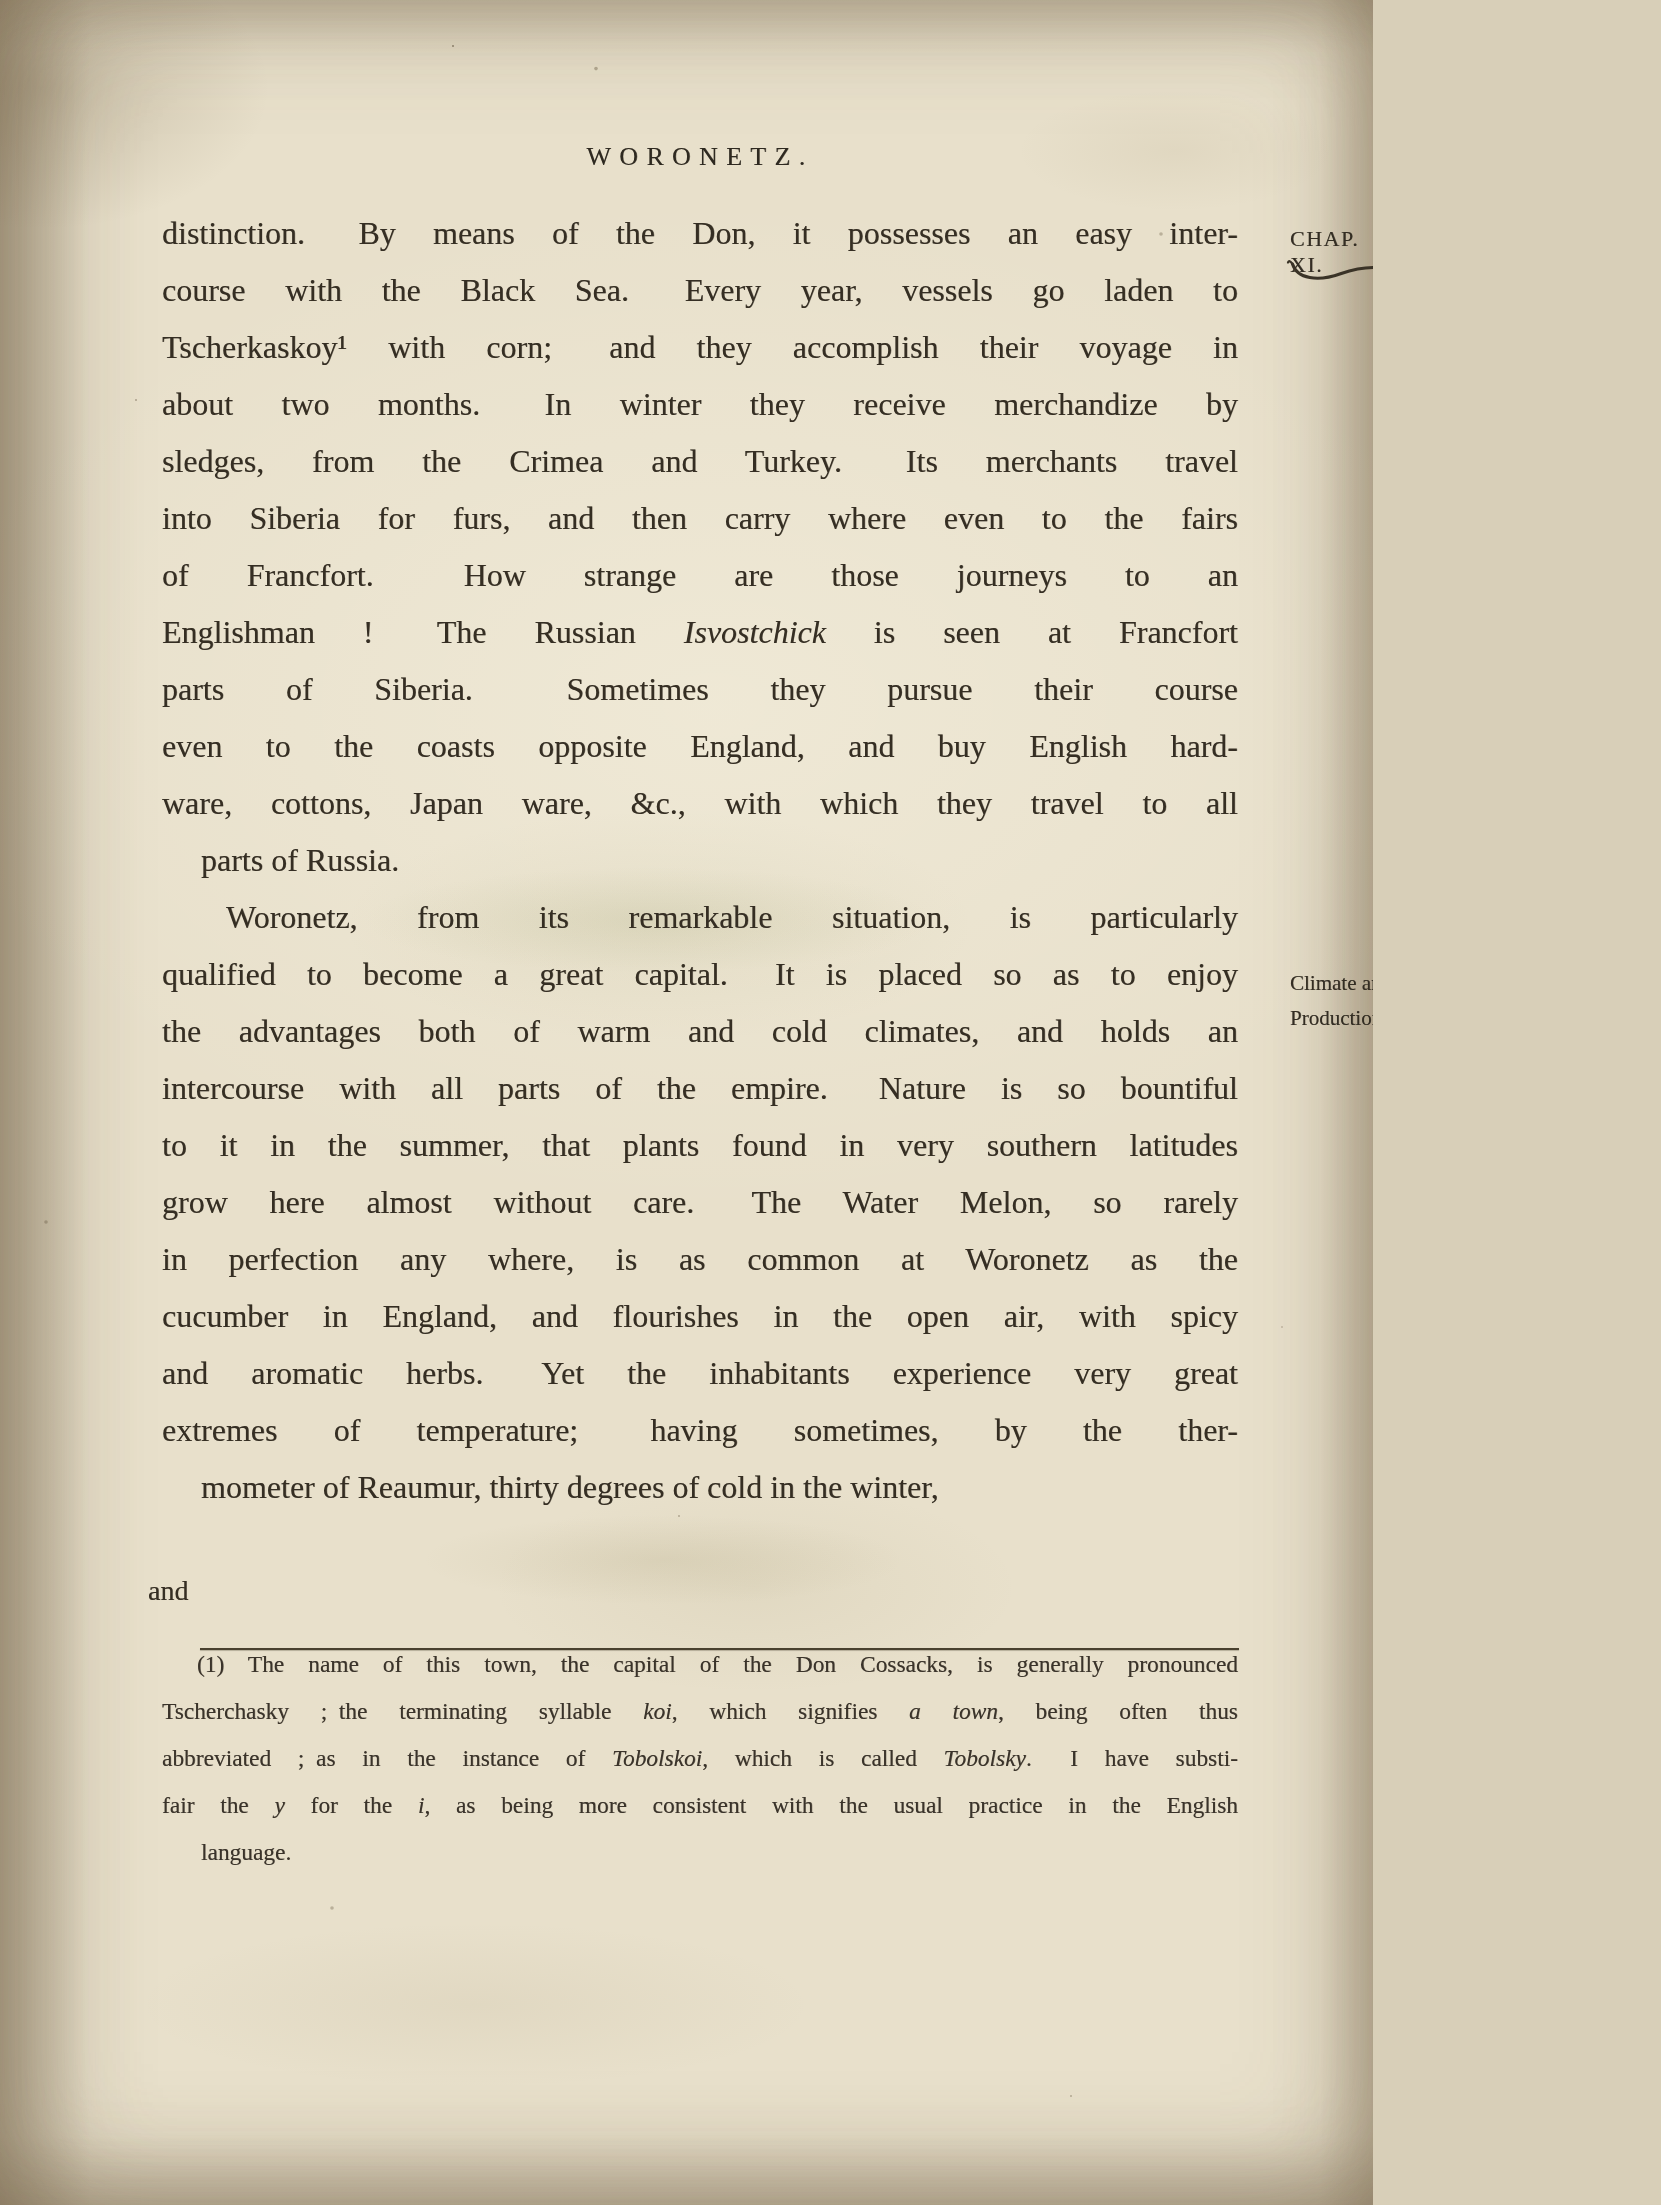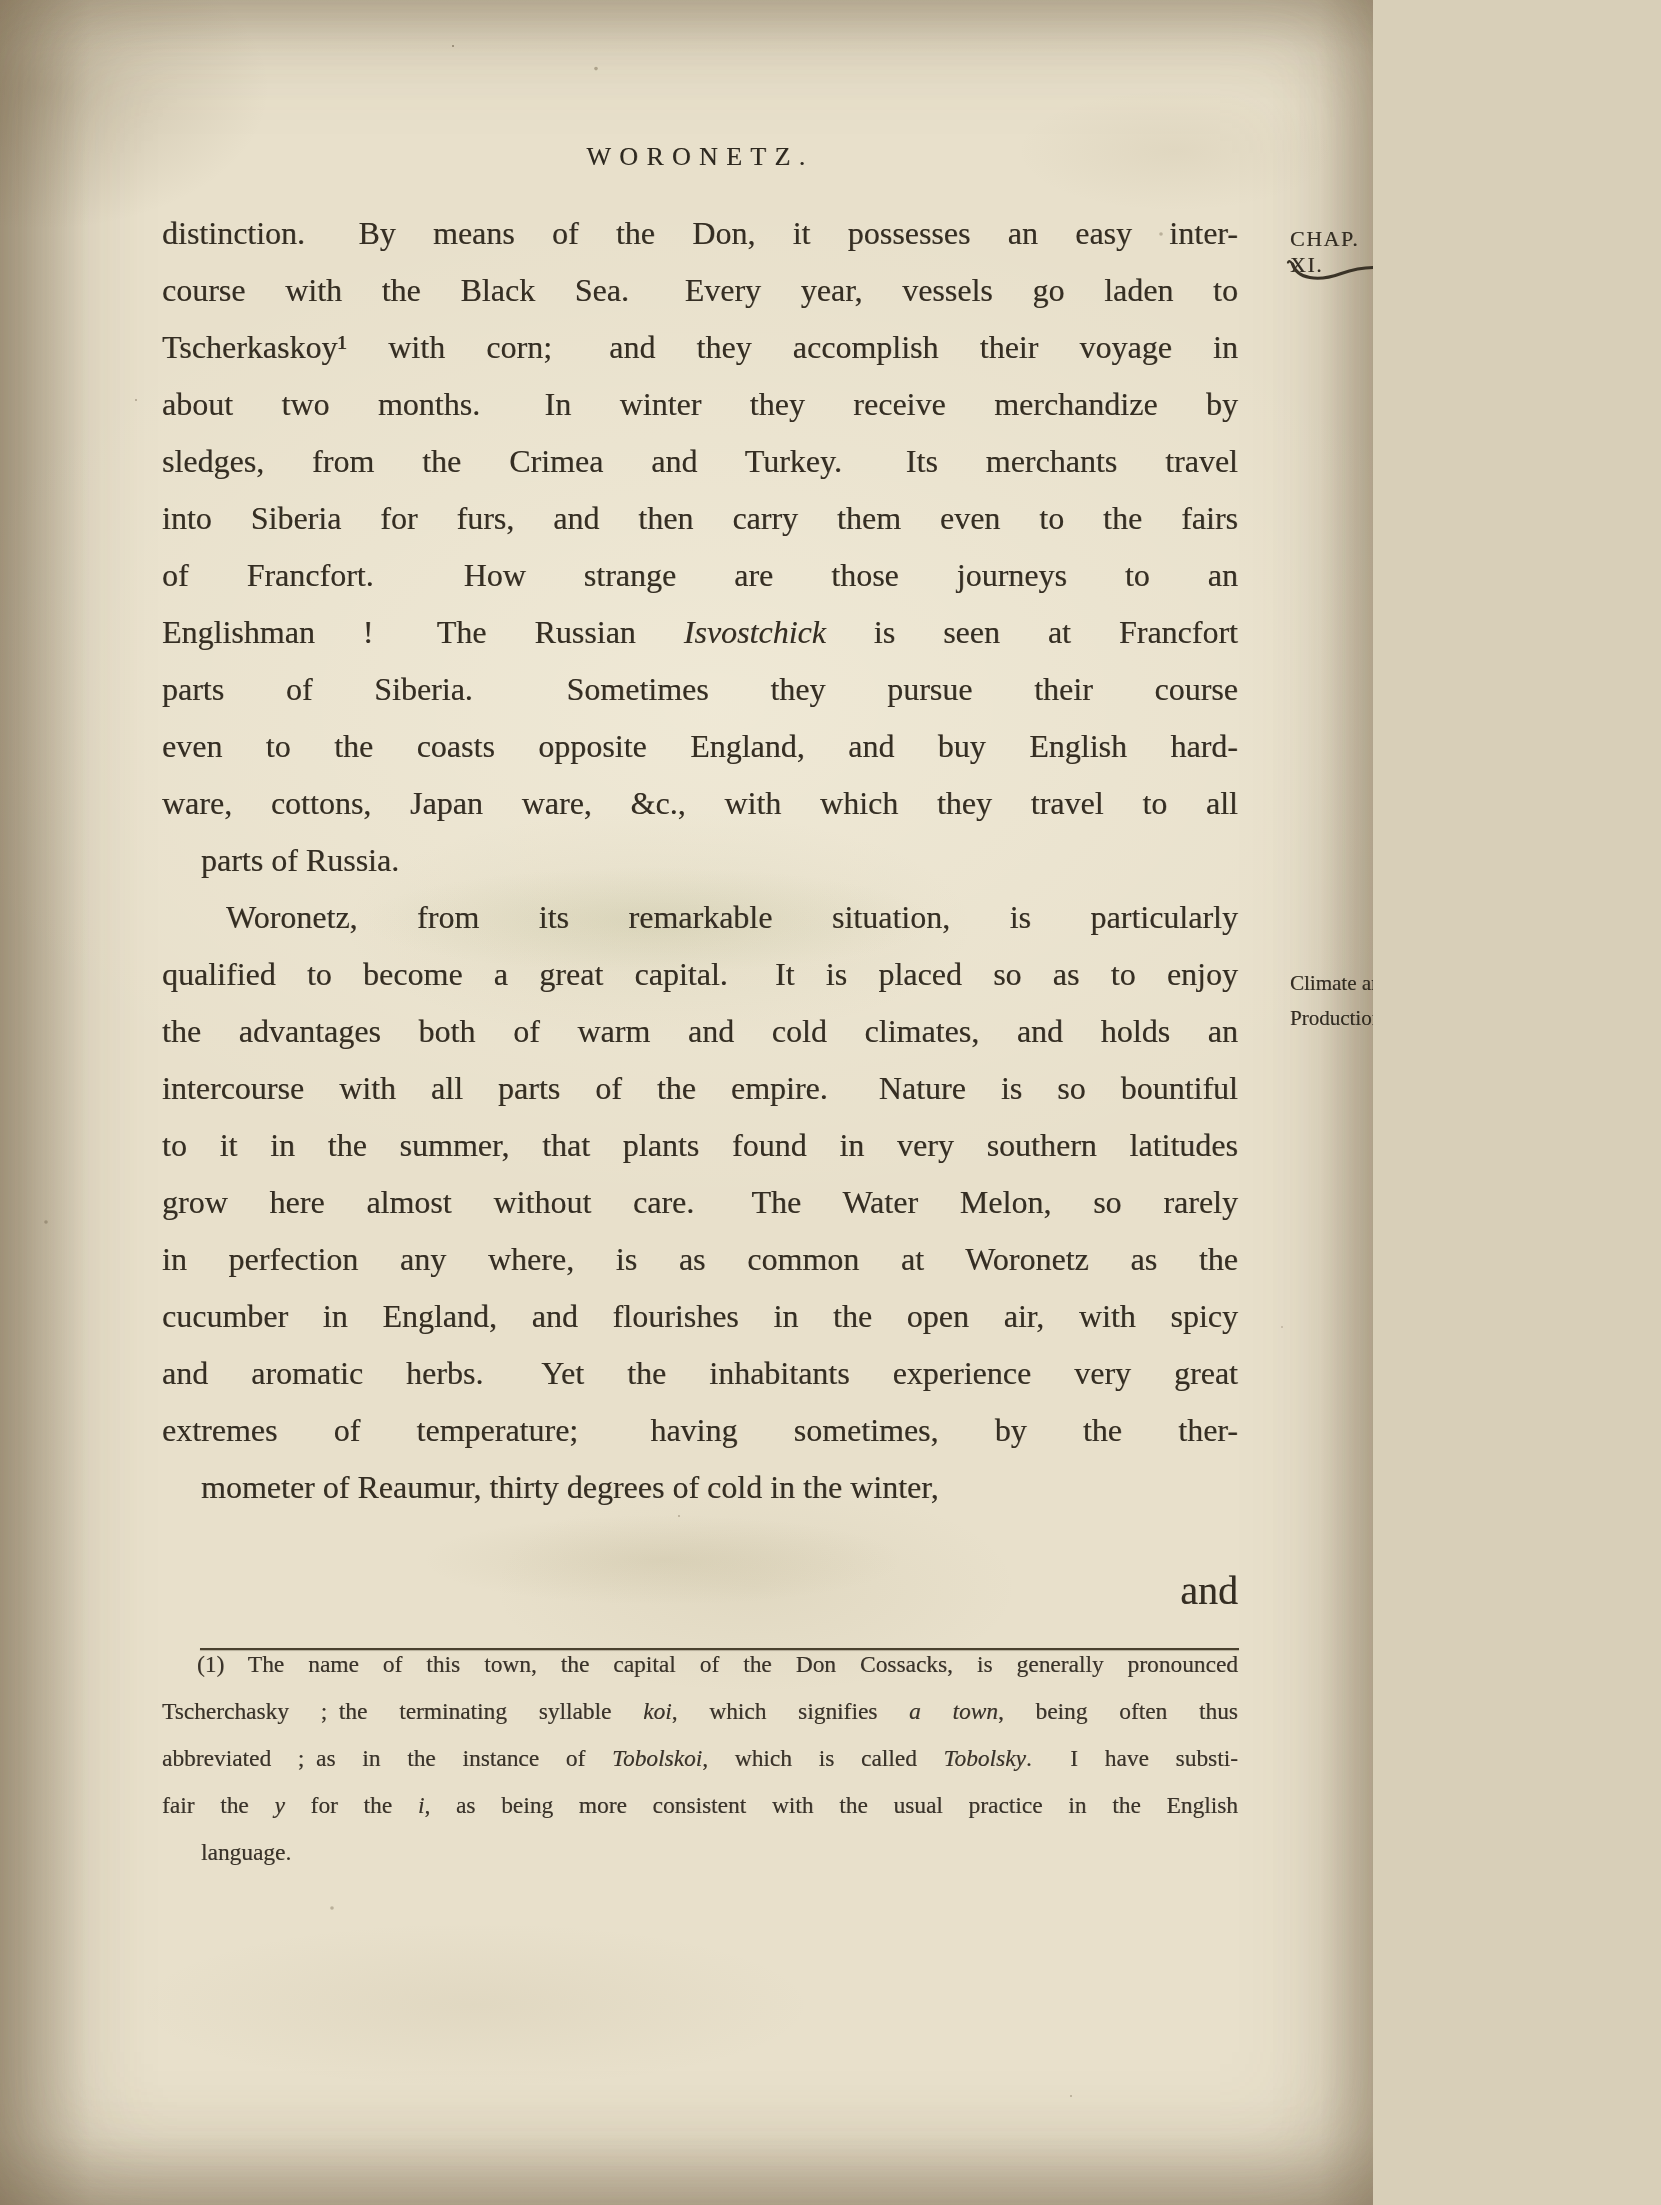--- a/index.html
+++ b/index.html
@@ -53,22 +53,22 @@
     font-size: 32px;
   }
   .body-text .line { height: 57px; line-height: 57px; }
   .body-text .line.indent { text-indent: 64px; }
 
   .line { text-align: justify; text-align-last: justify; white-space: normal; }
   .line.last { text-align-last: left; margin-left: 39px; }
   .it { font-style: italic; }
 
   .catchword-row {
-    position: absolute; top: 1562px; left: 162px; width: 1076px;
-    text-align: right; font-size: 40px; line-height: 57px;
+    position: absolute; top: 1562px; left: 148px; width: 1076px;
+    font-size: 28px; line-height: 57px;
   }
 
   .footnote-rule {
     position: absolute; top: 1648px; left: 200px; width: 1039px; height: 2.3px;
     background: #49412f;
     box-shadow: 0 0.8px 0.8px rgba(73,65,47,0.4);
   }
   .footnote {
     position: absolute; top: 1641px; left: 162px; width: 1076px;
     font-size: 23.4px; color: #3a332a;
@@ -127,21 +127,21 @@
     <div>Productions.</div>
   </div>
 
   <div class="body-text ink">
     <div>
         <div class="line"><span>distinction.  By means of the Don, it possesses an easy inter-</span></div>
         <div class="line"><span>course with the Black Sea.  Every year, vessels go laden to</span></div>
         <div class="line"><span>Tscherkaskoy¹ with corn;  and they accomplish their voyage in</span></div>
         <div class="line"><span>about two months.  In winter they receive merchandize by</span></div>
         <div class="line"><span>sledges, from the Crimea and Turkey.  Its merchants travel</span></div>
-        <div class="line"><span>into Siberia for furs, and then carry them even to the fairs</span></div>
+        <div class="line"><span>into Siberia for furs, and then carry where even to the fairs</span></div>
         <div class="line"><span>of Francfort.  How strange are those journeys to an</span></div>
         <div class="line"><span>Englishman !  The Russian </span><span class="it">Isvostchick</span><span> is seen at Francfort</span></div>
         <div class="line"><span>parts of Siberia.  Sometimes they pursue their course</span></div>
         <div class="line"><span>even to the coasts opposite England, and buy English hard-</span></div>
         <div class="line"><span>ware, cottons, Japan ware, &amp;c., with which they travel to all</span></div>
         <div class="line last"><span>parts of Russia.</span></div>
       </div>
     <div>
         <div class="line indent"><span>Woronetz, from its remarkable situation, is particularly</span></div>
         <div class="line"><span>qualified to become a great capital.  It is placed so as to enjoy</span></div>

